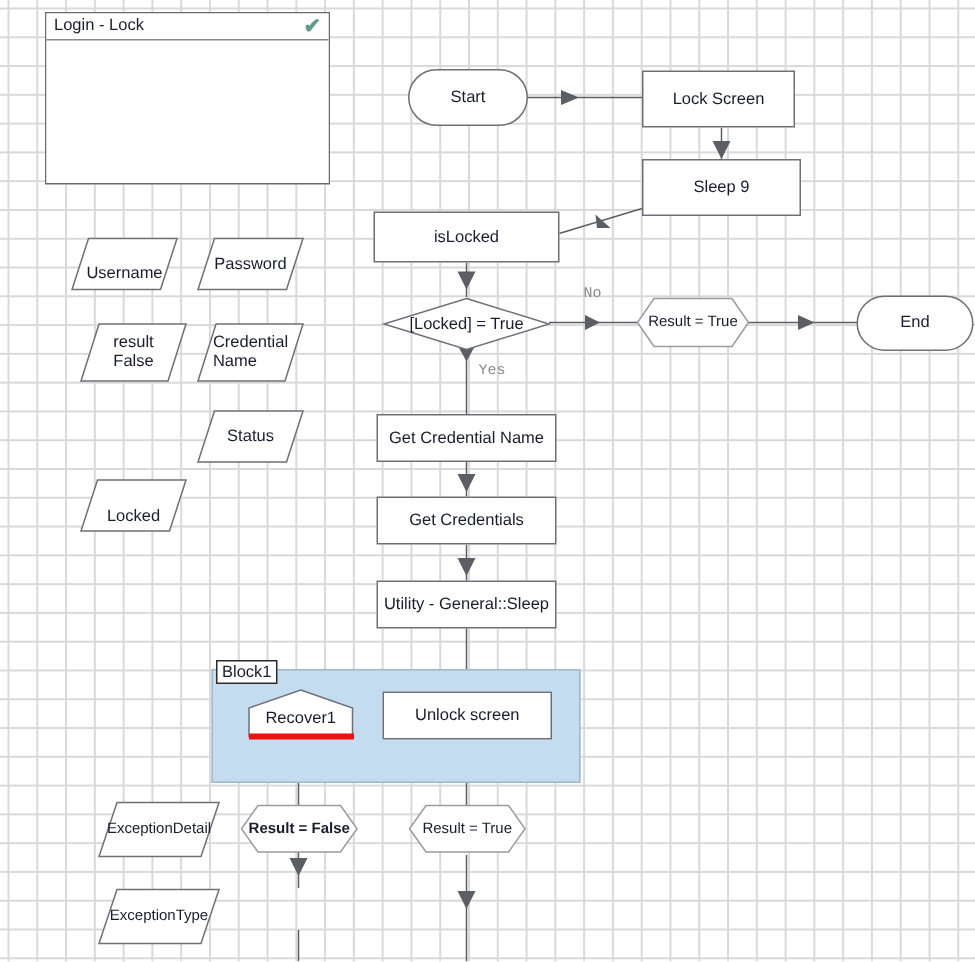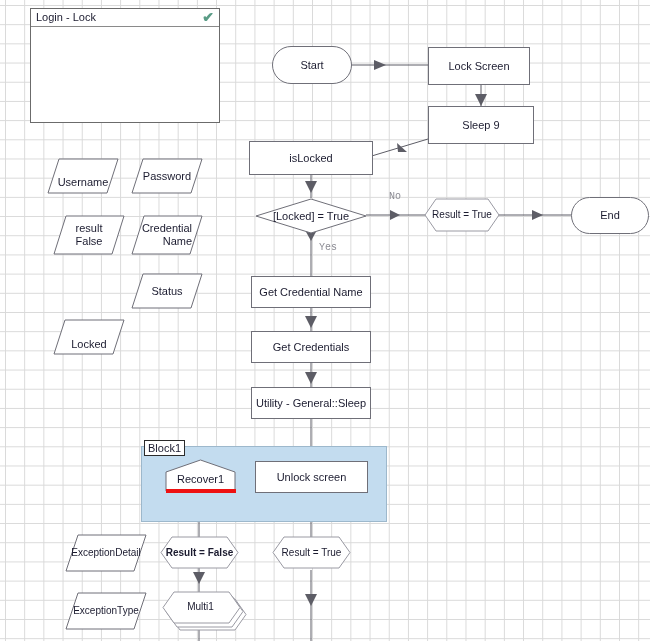--- a/index.html
+++ b/index.html
@@ -21,21 +21,21 @@
     font-family: "Liberation Sans", sans-serif;
   }
 
   
   .nodetext {
     position: absolute;
     left: 0; top: 0; right: 0; bottom: 0;
     display: flex;
     align-items: center;
     justify-content: center;
-    text-align: right;
+    text-align: left;
     font-size: 11px;
     color: #1b1b2f;
     line-height: 1.15;
     pointer-events: none;
     white-space: pre-line;
   }
 
   
   .panel {
     position: absolute;
@@ -316,22 +316,14 @@
     <span class="nodetext" style="font-size:10px;">Result  = False</span>
   </div>
 
   <div class="svgshape" style="left:272px; top:536px; width:79px; height:33px;">
     <svg width="79" height="33" viewBox="0 0 79 33">
       <polygon points="12,1 67,1 78,16.5 67,32 12,32 1,16.5" fill="#ffffff" stroke="#9a9aa3" stroke-width="1"></polygon>
     </svg>
     <span class="nodetext" style="font-size:10px;">Result  = True</span>
   </div>
 
-  <div class="svgshape" style="left:162px; top:590px; width:86px; height:40px;">
-    <svg width="86" height="40" viewBox="0 0 86 40">
-      <polygon points="18,9 73,9 84,24.5 73,40 18,40 7,24.5" fill="#ffffff" stroke="#9a9aa3" stroke-width="1"></polygon>
-      <polygon points="15,6 70,6 81,21.5 70,37 15,37 4,21.5" fill="#ffffff" stroke="#9a9aa3" stroke-width="1"></polygon>
-      <polygon points="12,2 67,2 78,17.5 67,33 12,33 1,17.5" fill="#ffffff" stroke="#9a9aa3" stroke-width="1"></polygon>
-    </svg>
-    <span class="nodetext" style="font-size:10px; padding-right:9px; padding-bottom:6px;">Multi1</span>
-  </div>
 
 </div>
 
 </body></html>

